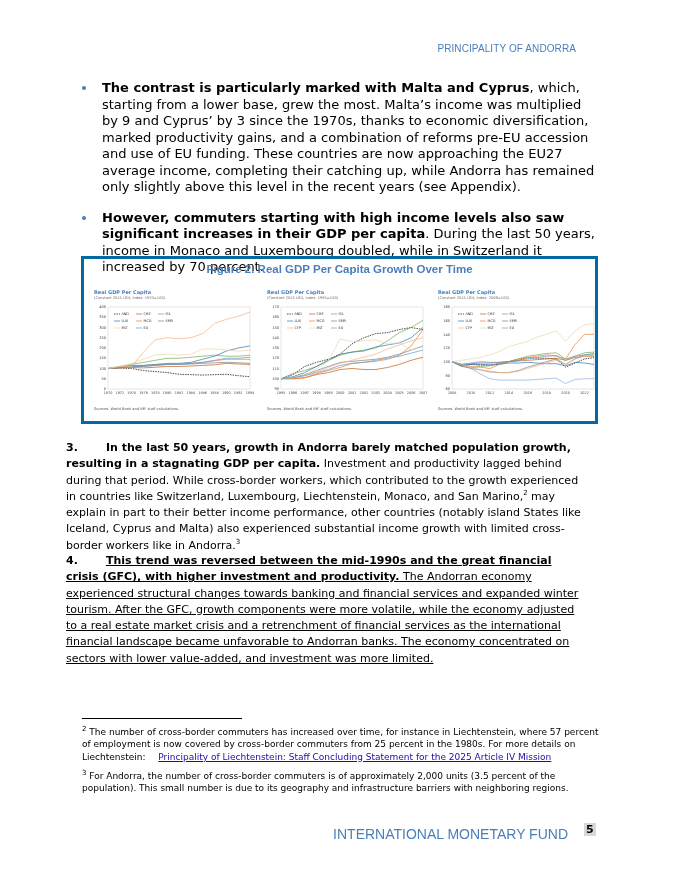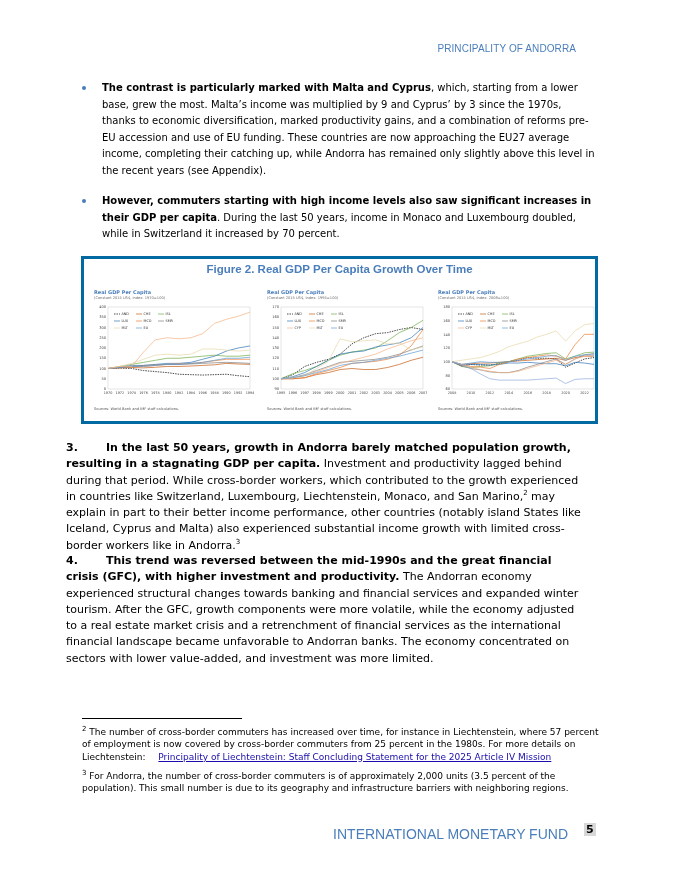--- a/index.html
+++ b/index.html
@@ -1,21 +1,21 @@
 <!DOCTYPE html>
 <html><head>
 <meta charset="utf-8">
 <style>
   html, body { margin: 0; padding: 0; background: #ffffff; }
   body { width: 680px; height: 880px; position: relative; overflow: hidden;
          font-family: "DejaVu Sans", "Liberation Sans", sans-serif; color: #000; }
   .header { position: absolute; top: 43px; right: 104px; font-size: 10px; color: #4a7ebb;
             letter-spacing: 0.1px; font-family: "Liberation Sans", sans-serif; }
   .content { position: absolute; left: 82px; width: 516px; top: 80px; }
-  .bullet-item { position: relative; padding-left: 20px; font-size: 10px; line-height: 16.5px; margin-bottom: 14px; }
+  .bullet-item { position: relative; padding-left: 20px; font-size: 13px; line-height: 16.5px; margin-bottom: 14px; }
   .bullet-item .dot { position: absolute; left: 0; top: 6px; width: 4px; height: 4px; border-radius: 50%; background: #4a7ebb; }
   .bullet-item b, .para b { font-weight: bold; }
   .figure { position: absolute; left: 81px; top: 256px; width: 517px; height: 168px; border: 3px solid #0369a1; box-sizing: border-box; }
   .fig-title { text-align: center; color: #4a7ebb; font-weight: bold; font-size: 11.5px; margin-top: 4px;
                font-family: "Liberation Sans", sans-serif; }
   .chart { position: absolute; top: 30px; width: 160px; height: 130px; }
   .chart .ct { font-size: 5px; font-weight: bold; color: #4a7ebb; }
   .chart .cs { font-size: 3.6px; color: #6b6b6b; margin-top: 1px; }
   .chart .src { position: absolute; bottom: 8px; left: 0; font-size: 3.6px; color: #555; }
   .chart svg { position: absolute; left: 0; top: 14px; }
@@ -211,21 +211,21 @@
         <text x="71.5" y="26.2" font-size="3.4" fill="#333">EU</text>
       </svg>
     <div class="src">Sources: World Bank and IMF staff calculations.</div>
   </div>
 </div>
 
 <div class="para" style="top:440px;">
   <b class="num">3.</b><b>In the last 50 years, growth in Andorra barely matched population growth, resulting in a stagnating GDP per capita.</b><span> Investment and productivity lagged behind during that period. While cross-border workers, which contributed to the growth experienced in countries like Switzerland, Luxembourg, Liechtenstein, Monaco, and San Marino,</span><sup>2</sup><span> may explain in part to their better income performance, other countries (notably island States like Iceland, Cyprus and Malta) also experienced substantial income growth with limited cross-border workers like in Andorra.</span><sup>3</sup>
 </div>
 
-<div class="para" style="top:553px;">
+<div class="para" style="top:553px;text-decoration:underline;">
   <b class="num">4.</b><b>This trend was reversed between the mid-1990s and the great financial crisis (GFC), with higher investment and productivity.</b><span> The Andorran economy experienced structural changes towards banking and financial services and expanded winter tourism. After the GFC, growth components were more volatile, while the economy adjusted to a real estate market crisis and a retrenchment of financial services as the international financial landscape became unfavorable to Andorran banks. The economy concentrated on sectors with lower value-added, and investment was more limited.</span>
 </div>
 
 <div class="fn-rule"></div>
 
 <div class="fn" style="top:726px;">
   <sup>2</sup><span> The number of cross-border commuters has increased over time, for instance in Liechtenstein, where 57 percent of employment is now covered by cross-border commuters from 25 percent in the 1980s. For more details on Liechtenstein: </span><a href="#">Principality of Liechtenstein: Staff Concluding Statement for the 2025 Article IV Mission</a>
 </div>
 
 <div class="fn" style="top:770px;">

